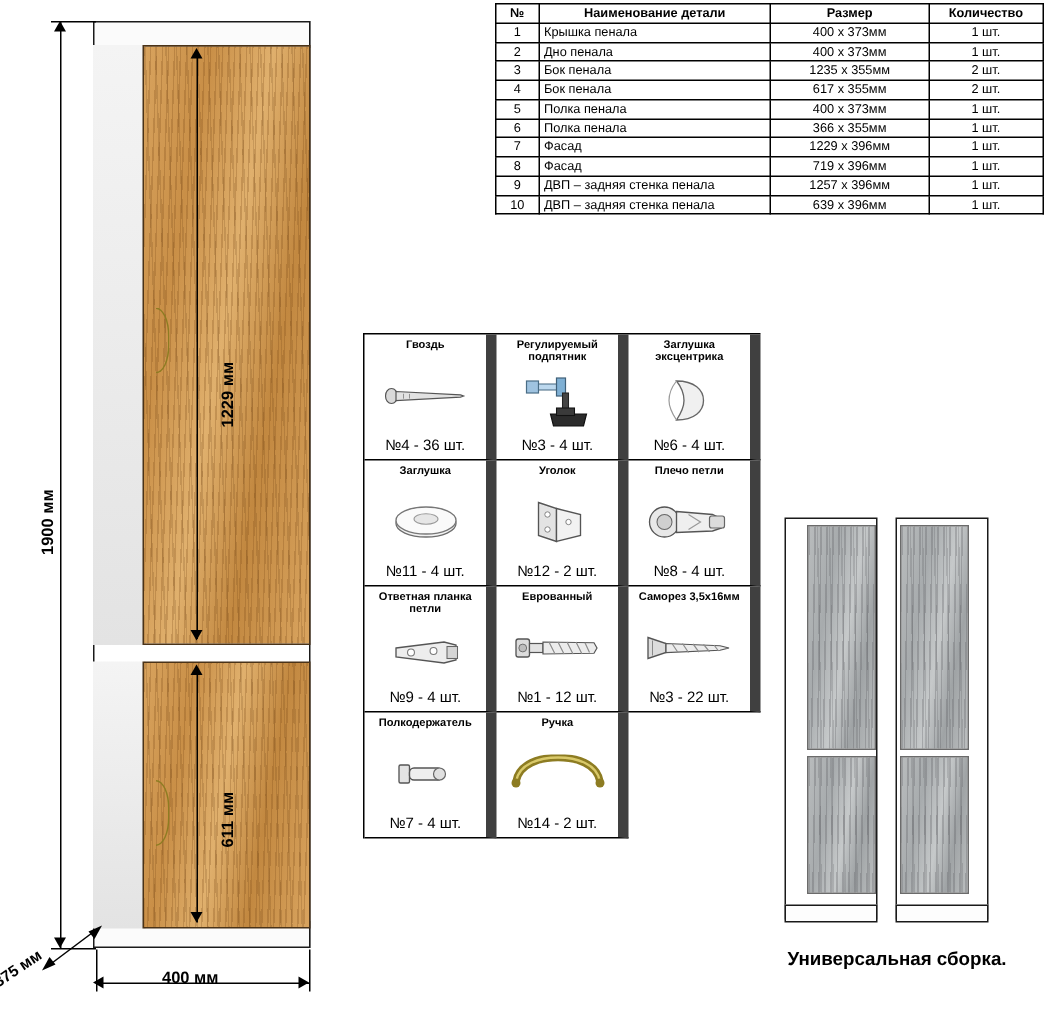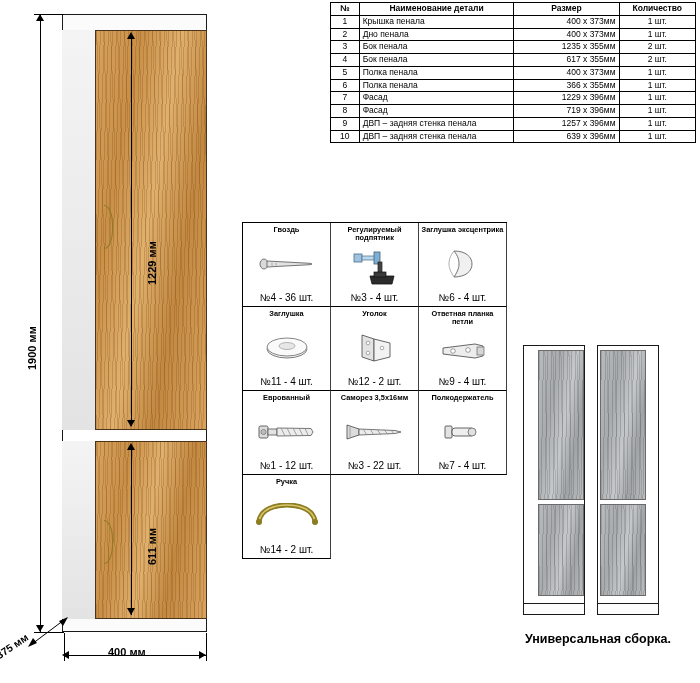--- a/index.html
+++ b/index.html
@@ -25,33 +25,33 @@
   }
   #parts-table th, #parts-table td {
     border: 1px solid #000;
     padding: 1px 3px;
     line-height: 1.15;
     font-weight: normal;
   }
   #parts-table th { font-weight: bold; text-align: center; font-size: 8.5px; }
   #parts-table td.num { text-align: center; width: 22px; }
   #parts-table td.name { text-align: left; width: 150px; }
-  #parts-table td.size { text-align: right; width: 100px; }
+  #parts-table td.size { text-align: center; width: 100px; }
   #parts-table td.qty  { text-align: center; width: 70px; }
 
   
   #hardware {
     left: 242px; top: 222px; width: 264px;
     display: grid;
     grid-template-columns: repeat(3, 88px);
     border-top: 1px solid #000;
     border-left: 1px solid #000;
   }
   .hw-cell {
-    border-right: 1px solid #404040;
+    border-right: 7px solid #404040;
     border-bottom: 1px solid #000;
     box-sizing: border-box;
     height: 84px;
     display: flex;
     flex-direction: column;
     align-items: center;
     justify-content: space-between;
     padding: 3px 2px 3px 2px;
   }
   .hw-cell.empty { border-right: none; border-bottom: none; }
@@ -339,20 +339,33 @@
         <path d="M26 8 L42 12 L42 26 L26 30 Z" fill="#f2f2f2" stroke="#555" stroke-width="0.9"></path>
         <circle cx="20" cy="12" r="1.8" fill="#fff" stroke="#777" stroke-width="0.6"></circle>
         <circle cx="20" cy="22" r="1.8" fill="#fff" stroke="#777" stroke-width="0.6"></circle>
         <circle cx="34" cy="17" r="1.8" fill="#fff" stroke="#777" stroke-width="0.6"></circle>
       </svg>
     </div>
     <div class="hw-code">№12 - 2 шт.</div>
   </div>
 
 
+  <div class="hw-cell">
+    <div class="hw-title">Плечо петли</div>
+    <div class="hw-img">
+      <svg width="62" height="36" viewBox="0 0 62 36">
+        <circle cx="14" cy="18" r="10" fill="#e8e8e8" stroke="#555" stroke-width="0.9"></circle>
+        <circle cx="14" cy="18" r="5" fill="#cfcfcf" stroke="#666" stroke-width="0.7"></circle>
+        <path d="M22 11 L46 13 L52 16 L52 22 L46 24 L22 25 Z" fill="#efefef" stroke="#555" stroke-width="0.9"></path>
+        <path d="M30 13 L38 18 L30 23" fill="none" stroke="#999" stroke-width="0.8"></path>
+        <rect x="44" y="14" width="10" height="8" rx="1.5" fill="#dcdcdc" stroke="#666" stroke-width="0.8"></rect>
+      </svg>
+    </div>
+    <div class="hw-code">№8 - 4 шт.</div>
+  </div>
 
   <div class="hw-cell">
     <div class="hw-title">Ответная планка петли</div>
     <div class="hw-img">
       <svg width="56" height="30" viewBox="0 0 56 30">
         <path d="M8 12 L40 8 L48 10 L48 20 L40 22 L8 18 Z" fill="#ededed" stroke="#555" stroke-width="0.9"></path>
         <circle cx="18" cy="15" r="2.3" fill="#fff" stroke="#777" stroke-width="0.7"></circle>
         <circle cx="33" cy="14" r="2.3" fill="#fff" stroke="#777" stroke-width="0.7"></circle>
         <rect x="42" y="11" width="7" height="8" fill="#d6d6d6" stroke="#666" stroke-width="0.7"></rect>
       </svg>

